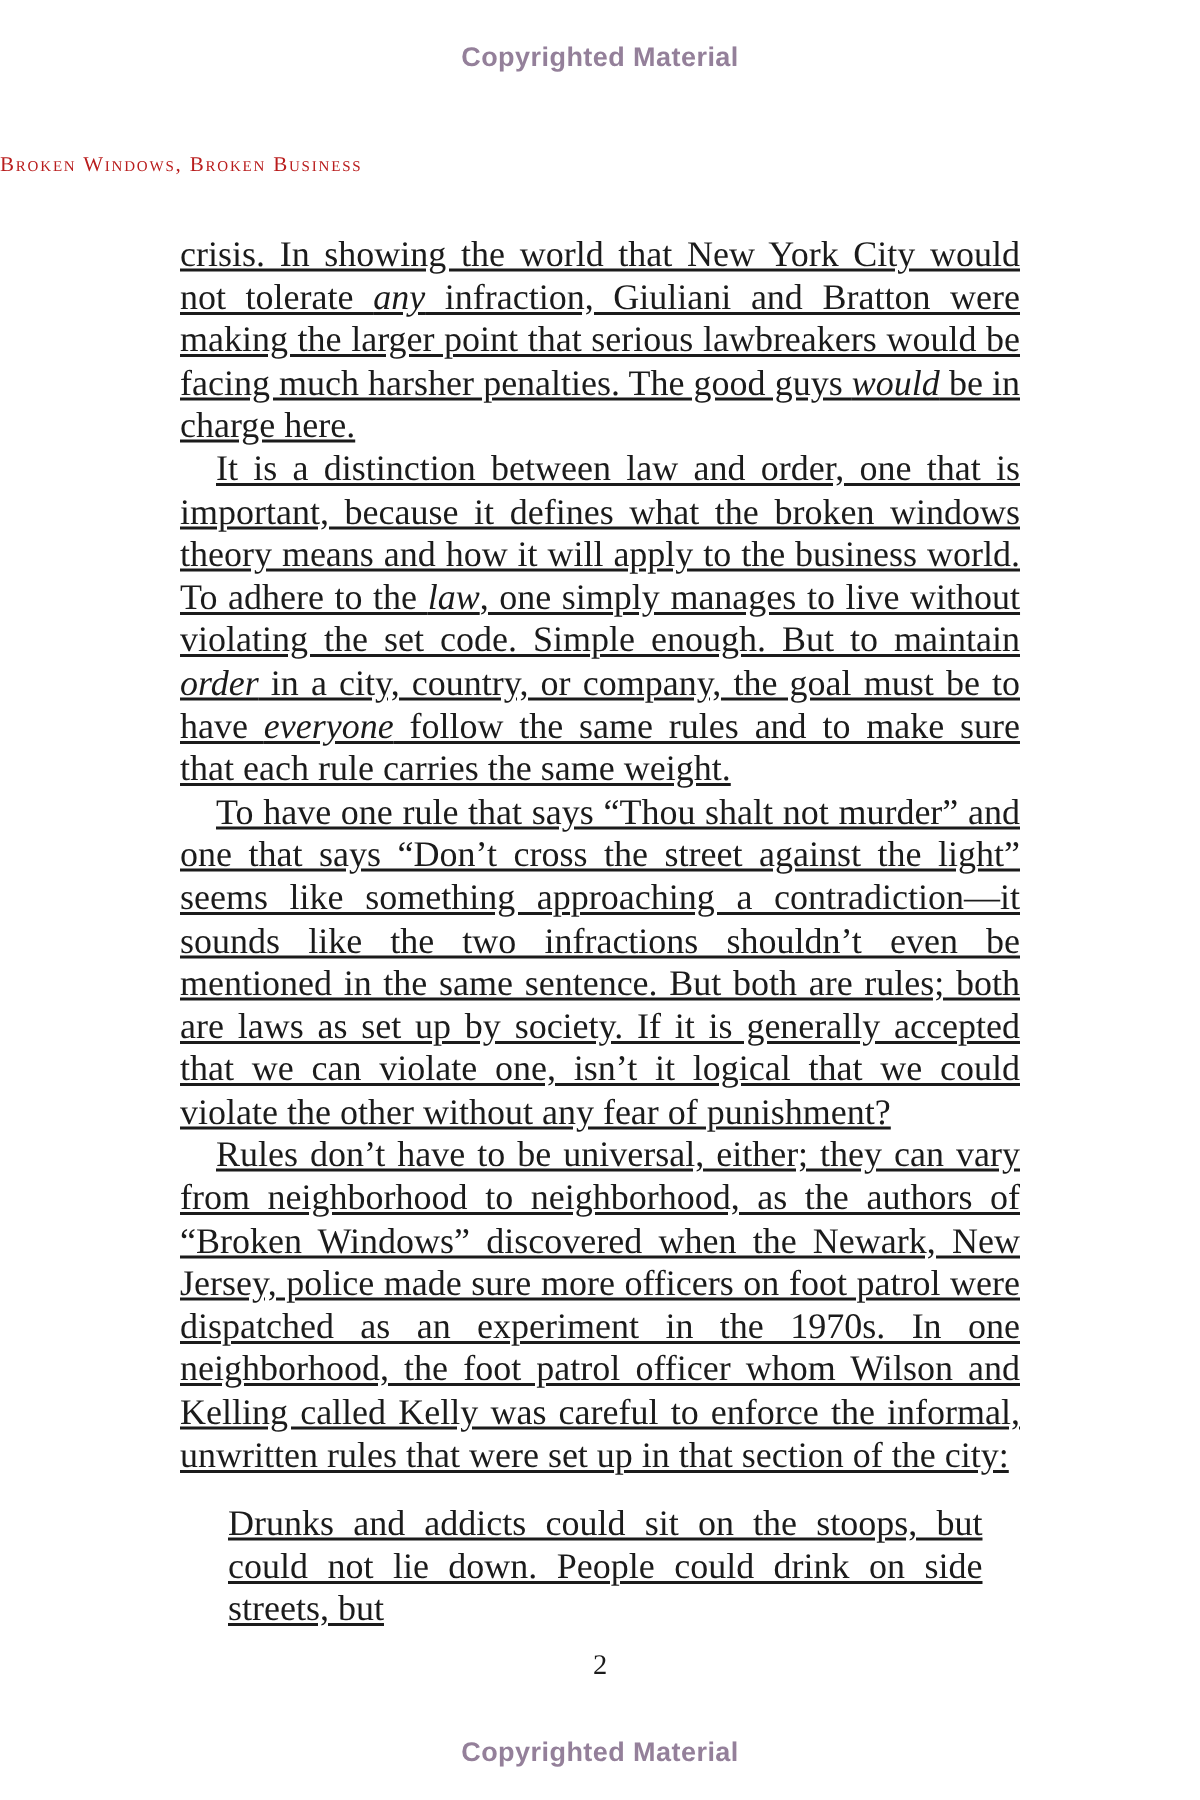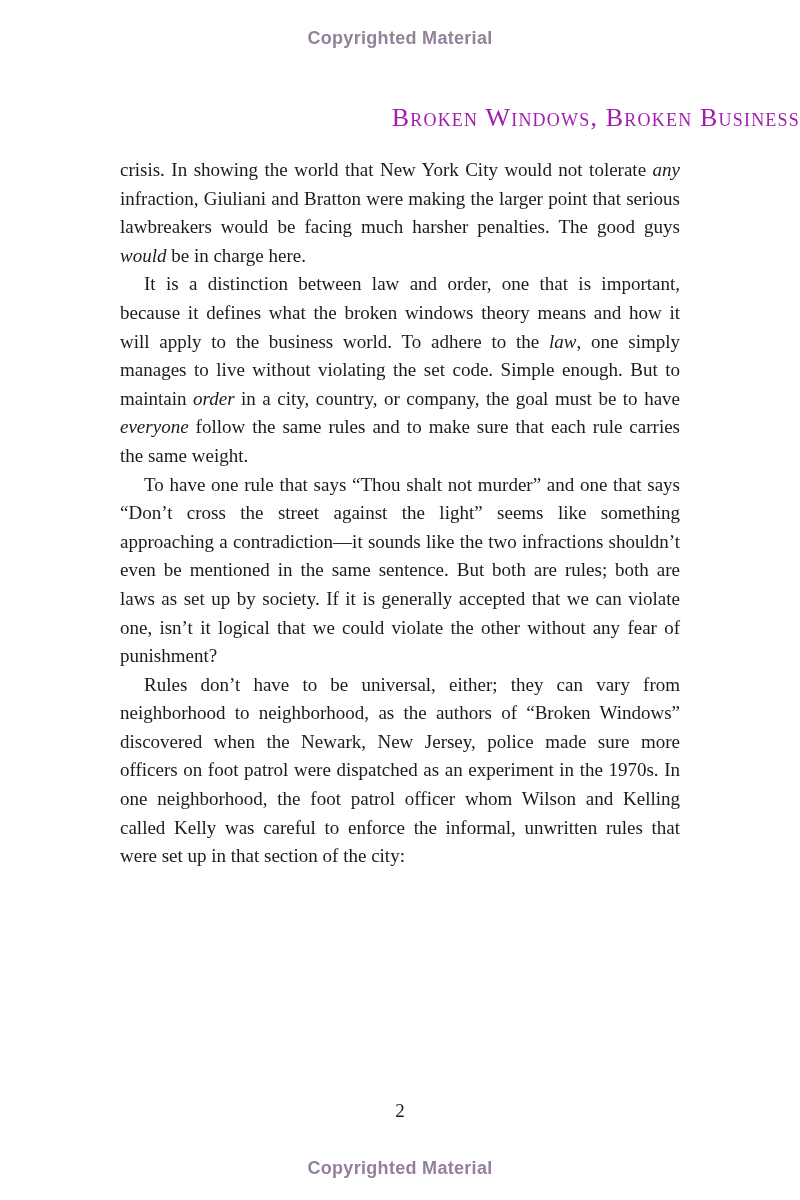--- a/index.html
+++ b/index.html
@@ -24,33 +24,34 @@
     font-size: 18px;
     font-weight: bold;
     letter-spacing: 0.3px;
     color: #94809a;
   }
   .copyright.top { top: 28px; }
   .copyright.bottom { top: 1158px; }
   .running-header {
     position: absolute;
     top: 103px; left: 0; width: 100%;
-    text-align: right;
+    text-align: left;
     font-variant: small-caps;
-    font-size: 26px;
+    font-size: 14px;
     letter-spacing: 1.2px;
-    color: #a21caf;
+    color: #b91c1c;
   }
   .body-text {
     position: absolute;
     top: 156px; left: 120px;
     width: 560px;
-    font-size: 19px;
+    font-size: 24px;
     line-height: 28.6px;
     text-align: justify;
+    text-decoration: underline;
   }
   .body-text p { margin: 0; padding: 0; }
   .para.indent { text-indent: 24px; }
   .blockquote {
     margin-top: 17px !important;
     margin-left: 32px !important;
     margin-right: 25px !important;
   }
   em { font-style: italic; }
   .page-number {
@@ -68,19 +69,20 @@
 
   <div class="copyright top">Copyrighted Material</div>
 
   <div class="running-header">Broken Windows, Broken Business</div>
 
   <div class="body-text">
       <p class="para"><span>crisis. In showing the world that New York City would not tolerate </span><em>any</em><span> infraction, Giuliani and Bratton were making the larger point that serious lawbreakers would be facing much harsher penalties. The good guys </span><em>would</em><span> be in charge here.</span></p>
       <p class="para indent"><span>It is a distinction between law and order, one that is important, because it defines what the broken windows theory means and how it will apply to the business world. To adhere to the </span><em>law</em><span>, one simply manages to live without violating the set code. Simple enough. But to maintain </span><em>order</em><span> in a city, country, or company, the goal must be to have </span><em>everyone</em><span> follow the same rules and to make sure that each rule carries the same weight.</span></p>
       <p class="para indent"><span>To have one rule that says “Thou shalt not murder” and one that says “Don’t cross the street against the light” seems like something approaching a contradiction—it sounds like the two infractions shouldn’t even be mentioned in the same sentence. But both are rules; both are laws as set up by society. If it is generally accepted that we can violate one, isn’t it logical that we could violate the other without any fear of punishment?</span></p>
       <p class="para indent"><span>Rules don’t have to be universal, either; they can vary from neighborhood to neighborhood, as the authors of “Broken Windows” discovered when the Newark, New Jersey, police made sure more officers on foot patrol were dispatched as an experiment in the 1970s. In one neighborhood, the foot patrol officer whom Wilson and Kelling called Kelly was careful to enforce the informal, unwritten rules that were set up in that section of the city:</span></p>
+      <p class="blockquote"><span>Drunks and addicts could sit on the stoops, but could not lie down. People could drink on side streets, but</span></p>
     </div>
 
   <div class="page-number">2</div>
 
   <div class="copyright bottom">Copyrighted Material</div>
 
 </div>
 
 </body></html>

